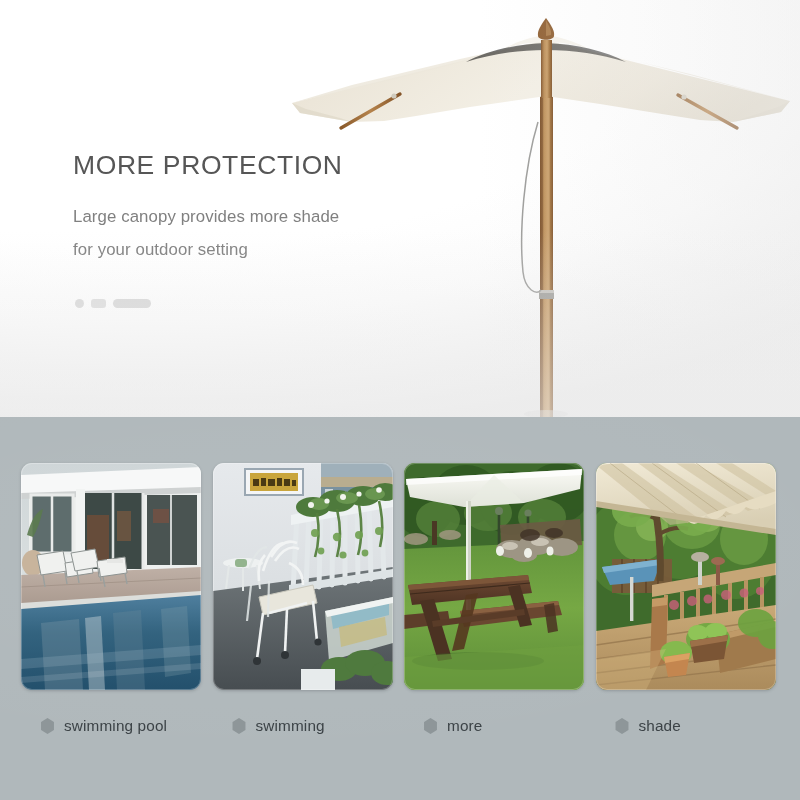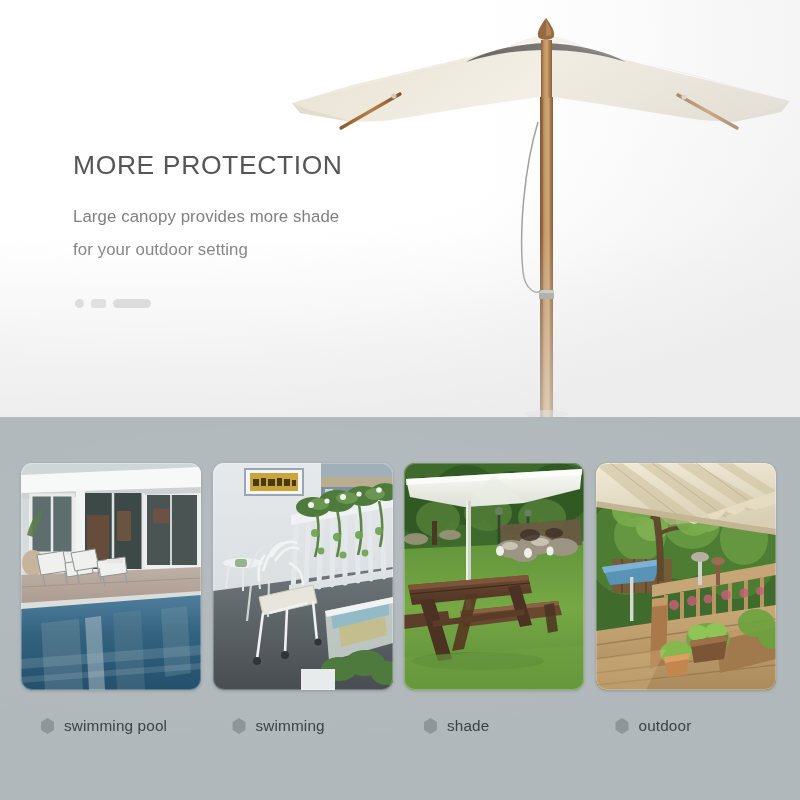--- a/index.html
+++ b/index.html
@@ -735,22 +735,22 @@
       <div class="caption">
         <div class="hex"></div>
         <div class="caption-label">swimming pool</div>
       </div>
       <div class="caption">
         <div class="hex"></div>
         <div class="caption-label">swimming</div>
       </div>
       <div class="caption">
         <div class="hex"></div>
-        <div class="caption-label">shade</div>
+        <div class="caption-label">more</div>
       </div>
       <div class="caption">
         <div class="hex"></div>
-        <div class="caption-label">outdoor</div>
+        <div class="caption-label">shade</div>
       </div>
     </div>
 
   </div>
 </div>
 
 </body></html>

